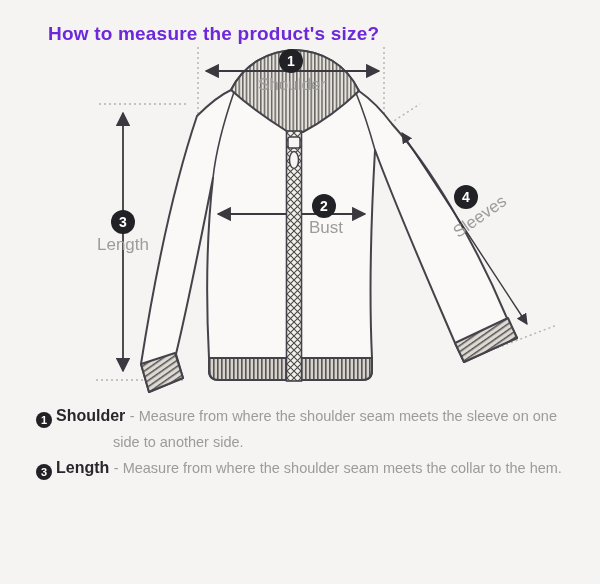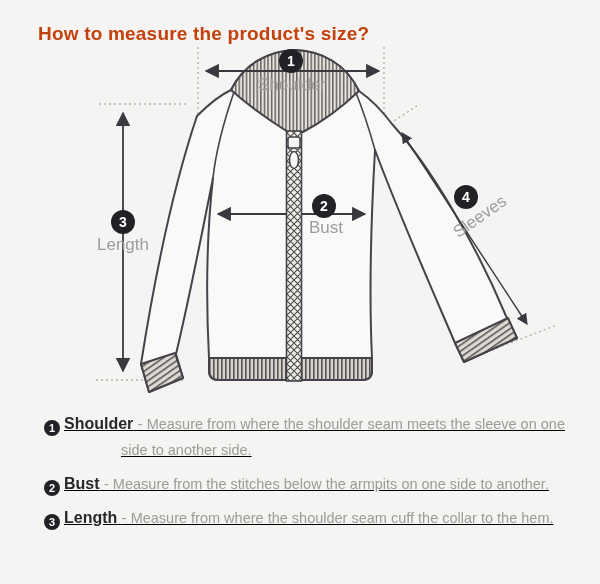--- a/index.html
+++ b/index.html
@@ -1,21 +1,21 @@
 <!DOCTYPE html>
 <html><head>
 <meta charset="utf-8">
 <style>
   html,body{margin:0;padding:0;}
   body{background:#f5f4f2;font-family:"Liberation Sans","DejaVu Sans",sans-serif;}
   .page{position:relative;width:600px;height:584px;background:#f5f4f2;overflow:hidden;}
-  .title{position:absolute;left:38px;top:10px;font-size:19px;font-weight:700;color:#c2410c;letter-spacing:.2px;}
+  .title{position:absolute;left:48px;top:10px;font-size:19px;font-weight:700;color:#6d28d9;letter-spacing:.2px;}
   .diagram{position:absolute;left:0;top:0;}
   .instructions{position:absolute;left:36px;top:403px;width:544px;line-height:26px;}
-  .measure-item{padding-left:77px;text-indent:-77px;margin:8px;text-decoration:underline;}
+  .measure-item{padding-left:77px;text-indent:-77px;margin:0;}
   .badge{display:inline-flex;align-items:center;justify-content:center;width:16px;height:16px;border-radius:50%;
          background:#222226;color:#fff;font-size:11px;font-weight:700;vertical-align:-3px;margin-right:4px;text-indent:0;}
   .m-name{font-size:16px;font-weight:700;color:#28282c;}
   .m-desc{font-size:14.5px;color:#9b9b98;}
 </style>
 </head>
 <body>
 
 <div class="page">
 
@@ -115,22 +115,18 @@
       </g>
     </g>
   </svg>
 
   <div class="instructions">
     <p class="measure-item">
       <span class="badge">1</span><span class="m-name">Shoulder</span>
       <span class="m-desc">- Measure from where the shoulder seam meets the sleeve on one side to another side.</span>
     </p>
     <p class="measure-item">
-      <span class="badge">2</span><span class="m-name">Bust</span>
-      <span class="m-desc">- Measure from the stitches below the armpits on one side to another.</span>
-    </p>
-    <p class="measure-item">
       <span class="badge">3</span><span class="m-name">Length</span>
-      <span class="m-desc">- Measure from where the shoulder seam cuff the collar to the hem.</span>
+      <span class="m-desc">- Measure from where the shoulder seam meets the collar to the hem.</span>
     </p>
   </div>
 
 </div>
 
 </body></html>

